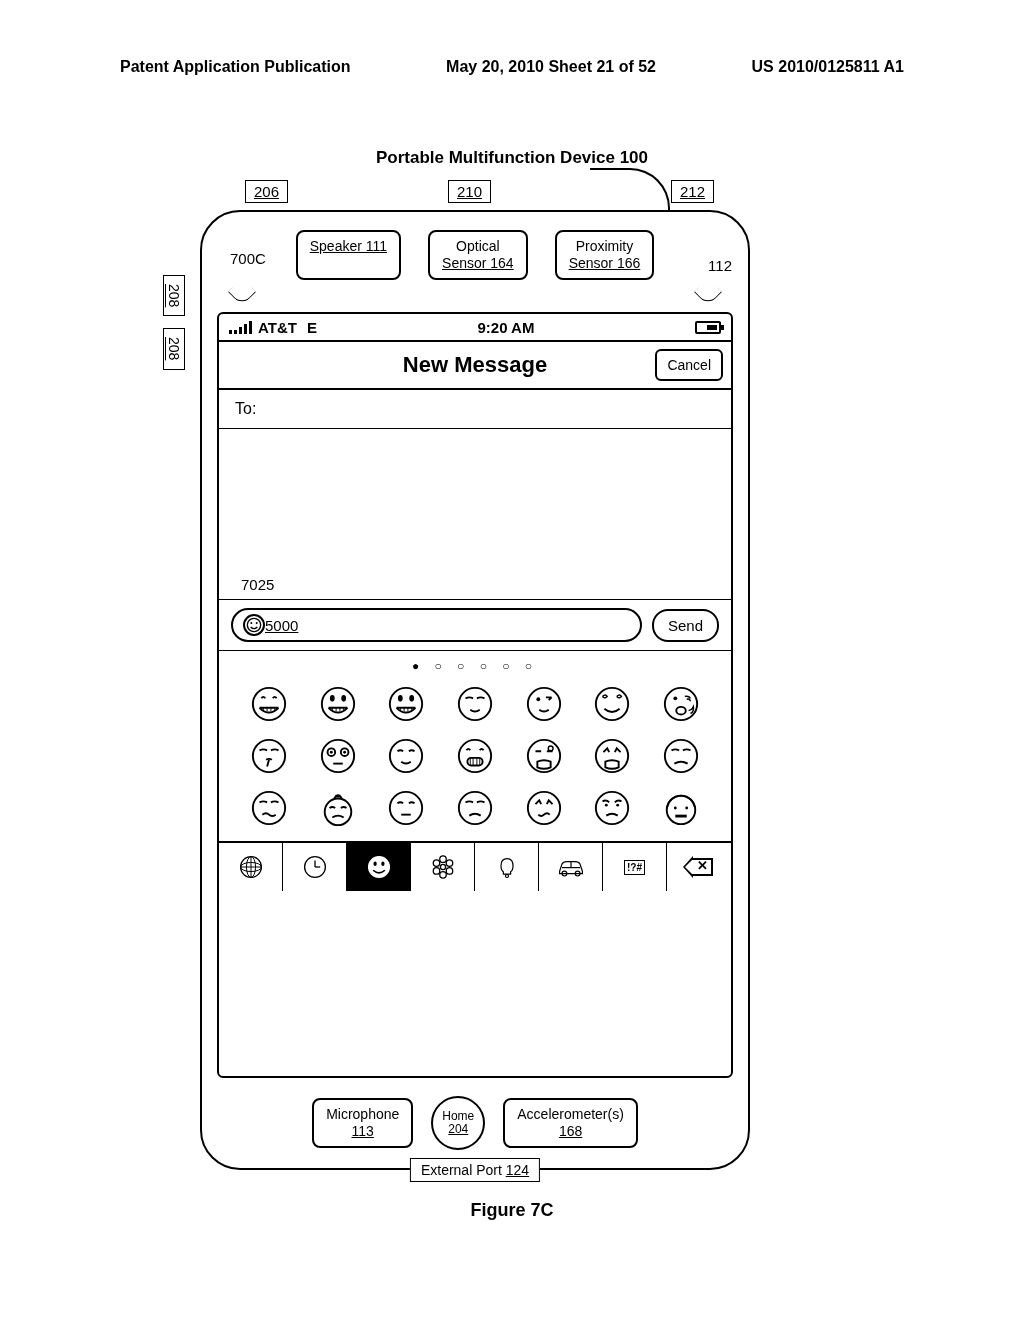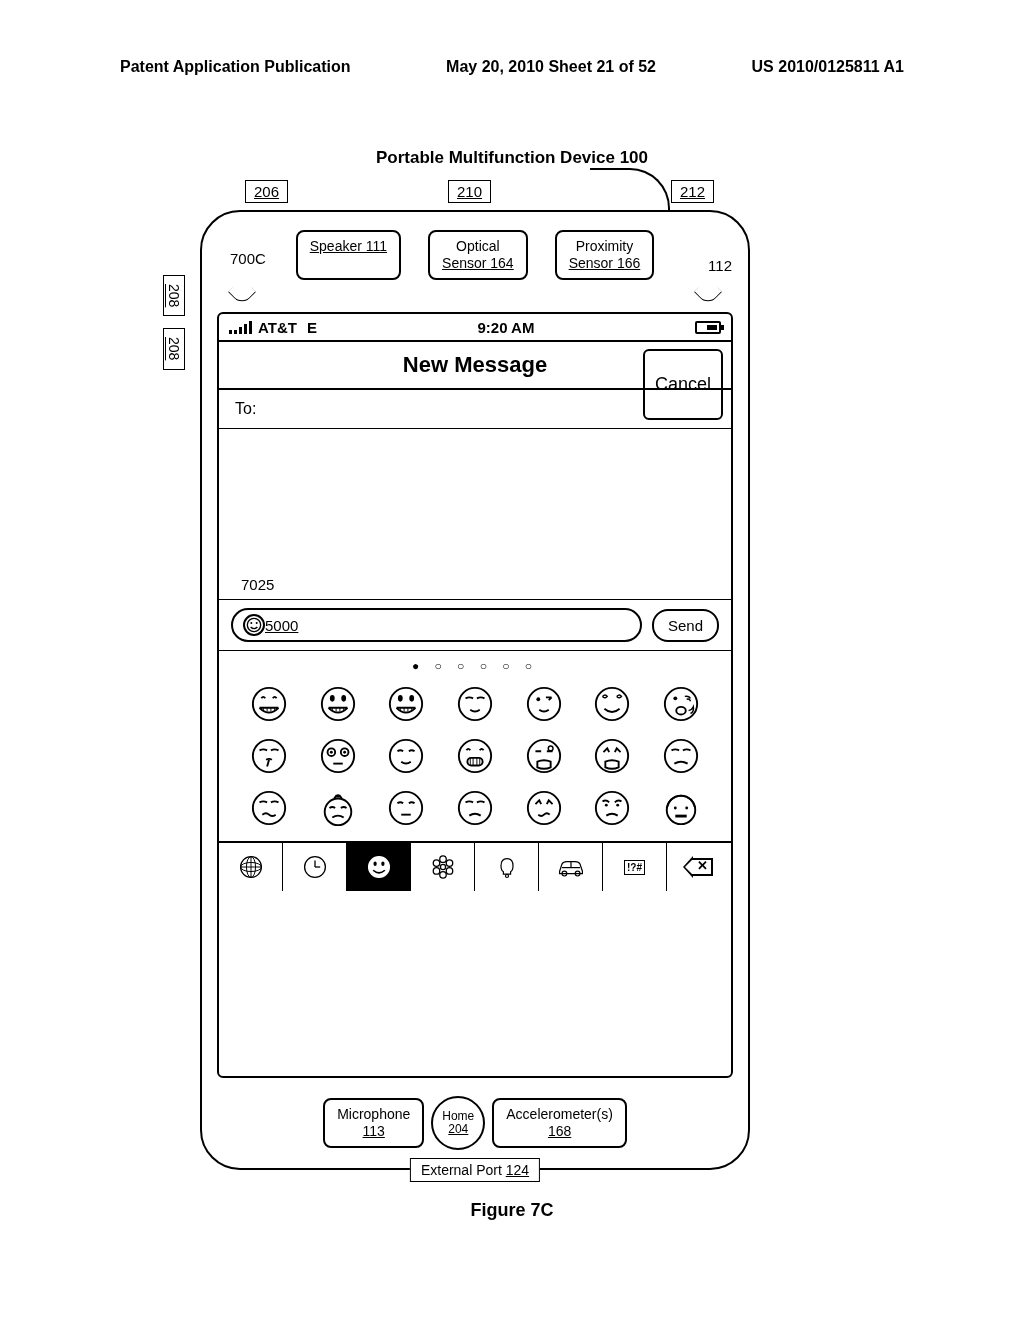--- a/index.html
+++ b/index.html
@@ -185,22 +185,22 @@
     border-bottom: 2px solid black;
     padding: 10px;
     text-align: center;
   }
   .title-text { font-size: 22px; font-weight: bold; }
   .cancel-btn {
     position: absolute;
     right: 8px; top: 7px;
     border: 2px solid black;
     border-radius: 6px;
-    padding: 23px 10px;
-    font-size: 18px;
+    padding: 6px 10px;
+    font-size: 14px;
   }
   .to-row {
     padding: 10px 16px;
     font-size: 16px;
     border-bottom: 1.5px solid black;
   }
   .body-area {
     height: 170px;
     position: relative;
   }
@@ -293,21 +293,21 @@
     padding: 1px 2px;
     font-weight: bold;
   }
   .bottom-hw {
     position: absolute;
     bottom: 18px;
     left: 0; right: 0;
     display: flex;
     justify-content: center;
     align-items: center;
-    gap: 7px;
+    gap: 18px;
   }
   .home-btn {
     border: 2px solid black;
     border-radius: 50%;
     width: 54px; height: 54px;
     display: flex;
     flex-direction: column;
     align-items: center;
     justify-content: center;
     font-size: 12px;

